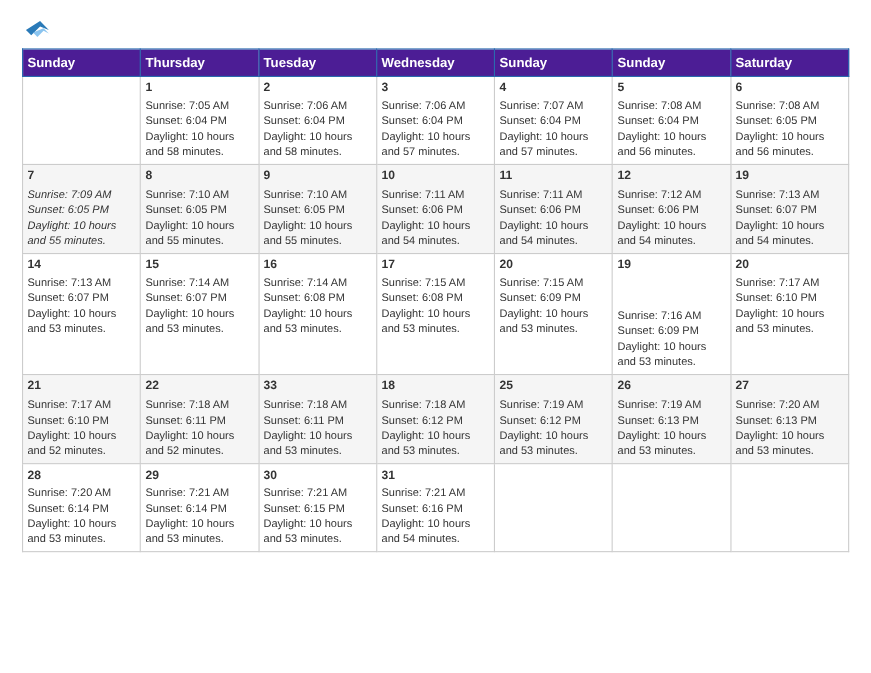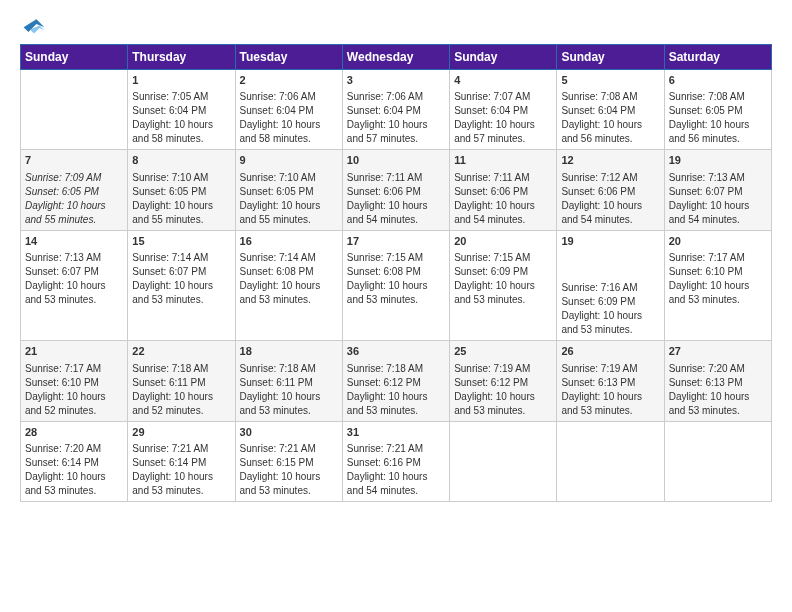--- a/index.html
+++ b/index.html
@@ -280,28 +280,28 @@
 and 52 minutes.</div>
           </td>
           <td>
             <span class="day-number">22</span>
             <div class="day-info" style="white-space: pre-line;">Sunrise: 7:18 AM
 Sunset: 6:11 PM
 Daylight: 10 hours
 and 52 minutes.</div>
           </td>
           <td>
-            <span class="day-number">18</span>
+            <span class="day-number">33</span>
             <div class="day-info" style="white-space: pre-line;">Sunrise: 7:18 AM
 Sunset: 6:11 PM
 Daylight: 10 hours
 and 53 minutes.</div>
           </td>
           <td>
-            <span class="day-number">36</span>
+            <span class="day-number">18</span>
             <div class="day-info" style="white-space: pre-line;">Sunrise: 7:18 AM
 Sunset: 6:12 PM
 Daylight: 10 hours
 and 53 minutes.</div>
           </td>
           <td>
             <span class="day-number">25</span>
             <div class="day-info" style="white-space: pre-line;">Sunrise: 7:19 AM
 Sunset: 6:12 PM
 Daylight: 10 hours

